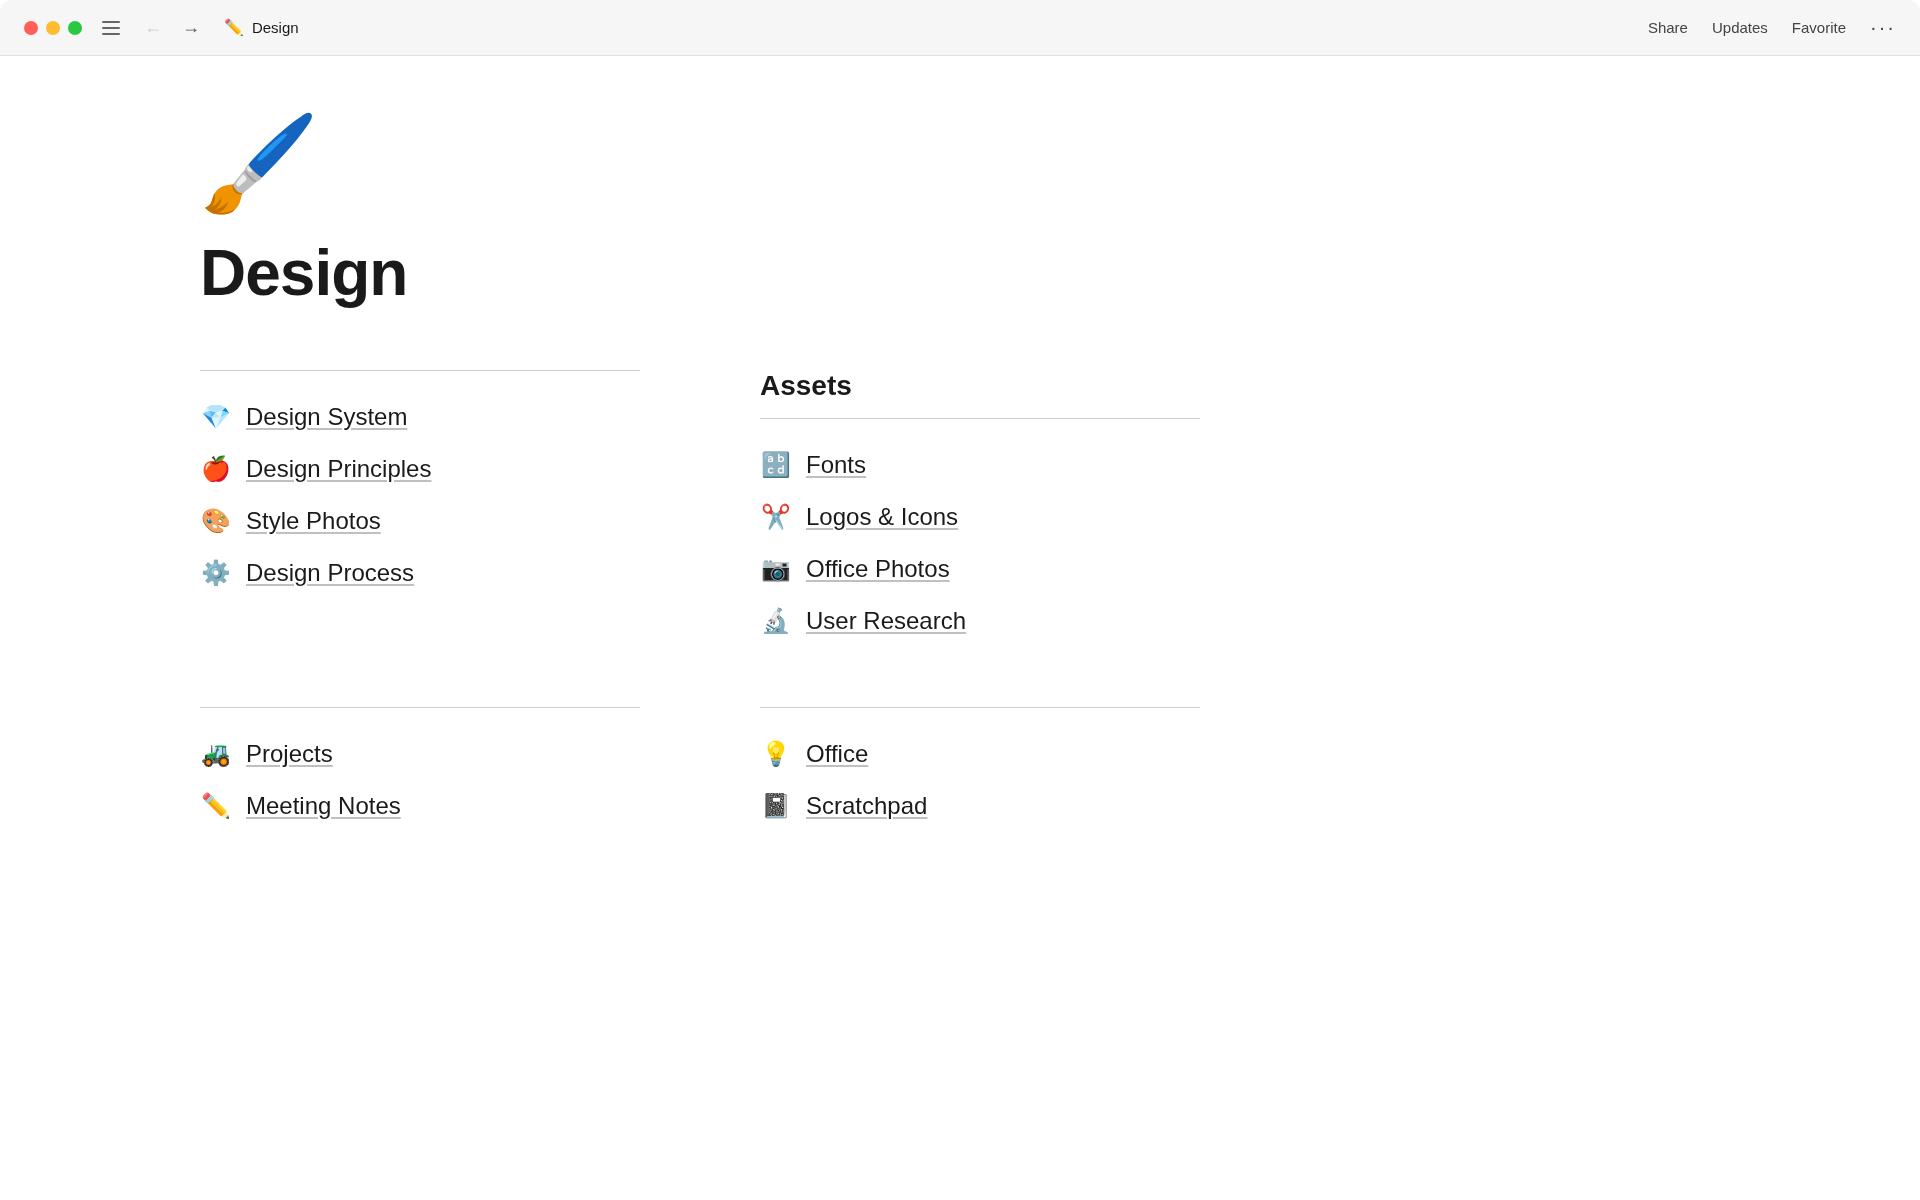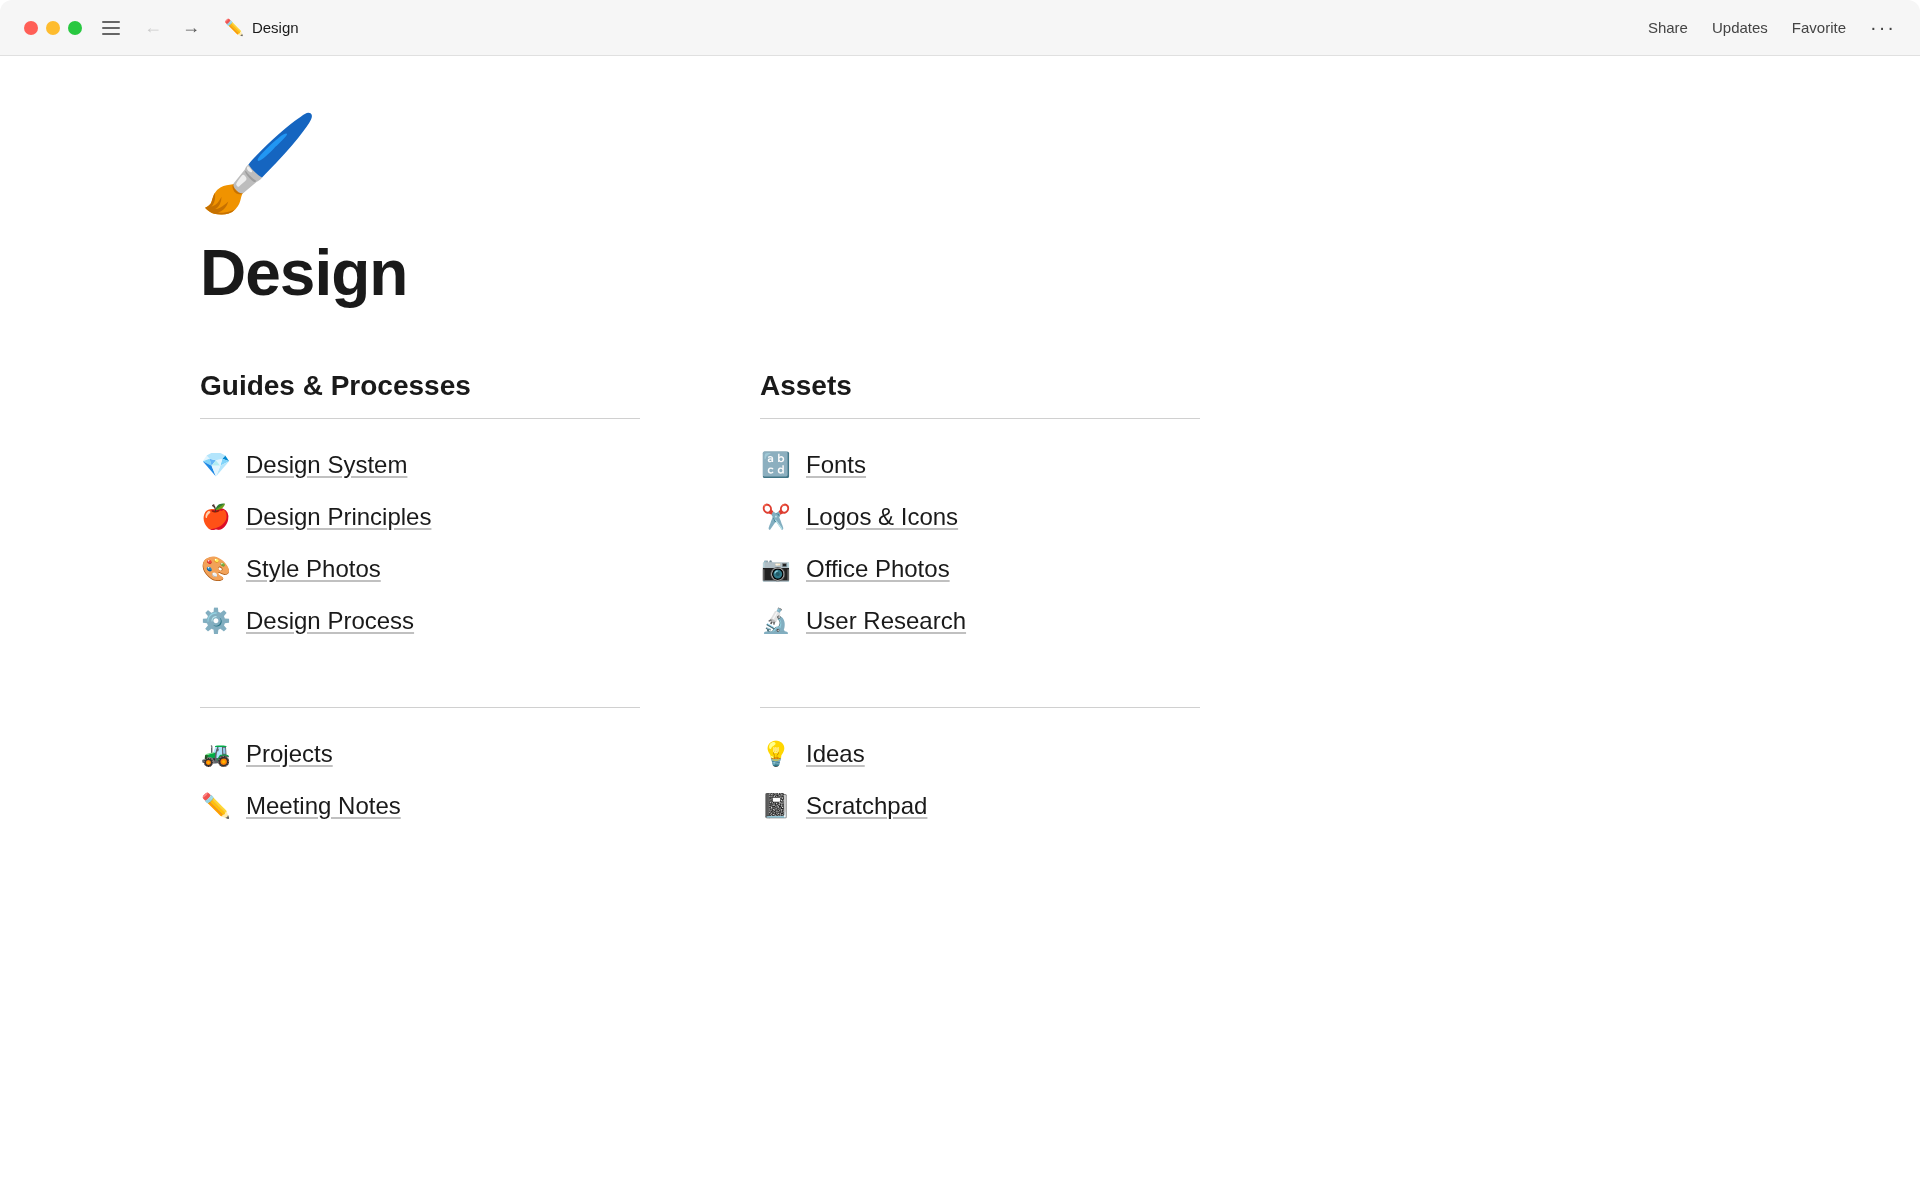--- a/index.html
+++ b/index.html
@@ -239,21 +239,20 @@
     </div>
   </div>
 
   <div class="content">
 
     <span class="page-icon">🖌️</span>
     <h1 class="page-heading">Design</h1>
 
     <div class="sections-grid" id="sections-container">
     <div class="section">
-          <h2 class="section-title">Guides &amp; Processes</h2>
           <div class="section-divider"></div>
           <div class="section-items">
             <div class="section-item">
               <span class="item-icon">💎</span>
               <span class="item-label">Design System</span>
             </div>
             <div class="section-item">
               <span class="item-icon">🍎</span>
               <span class="item-label">Design Principles</span>
             </div>
@@ -300,21 +299,21 @@
               <span class="item-icon">✏️</span>
               <span class="item-label">Meeting Notes</span>
             </div>
           </div>
         </div>
         <div class="section">
           <div class="section-divider"></div>
           <div class="section-items">
             <div class="section-item">
               <span class="item-icon">💡</span>
-              <span class="item-label">Ideas</span>
+              <span class="item-label">Office</span>
             </div>
             <div class="section-item">
               <span class="item-icon">📓</span>
               <span class="item-label">Scratchpad</span>
             </div>
           </div>
         </div>
       </div>
 
   </div>

